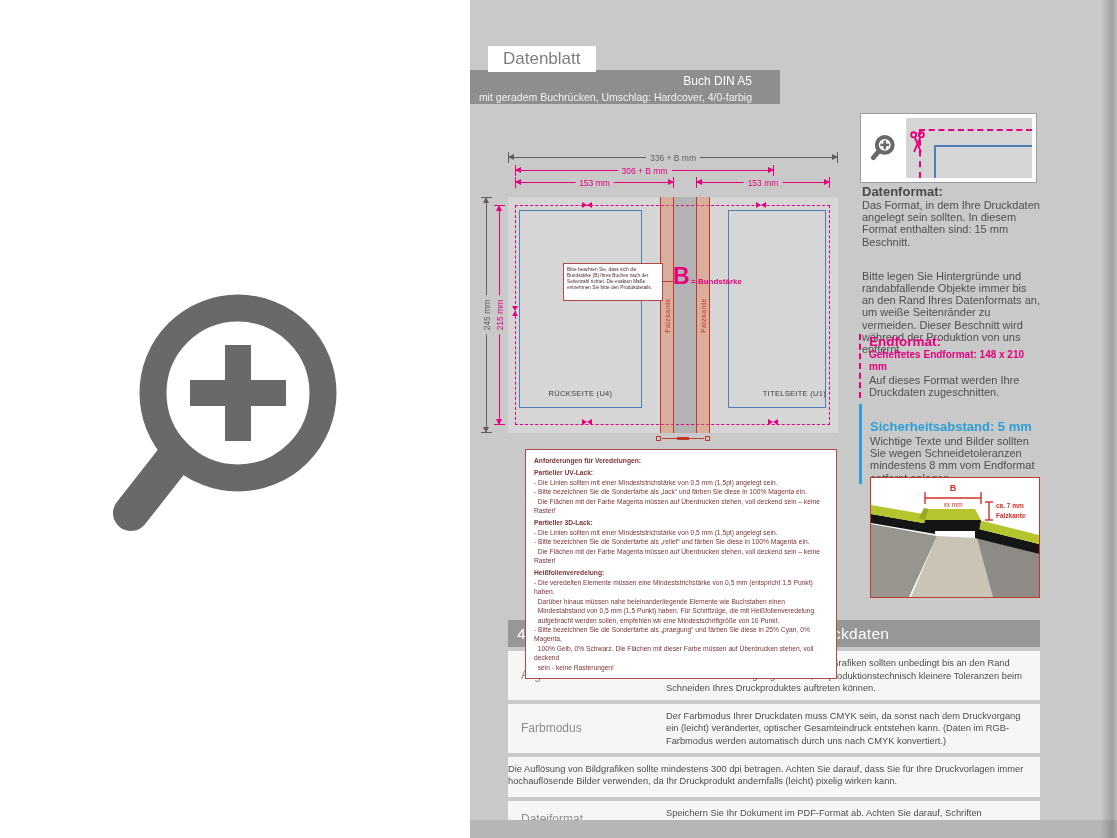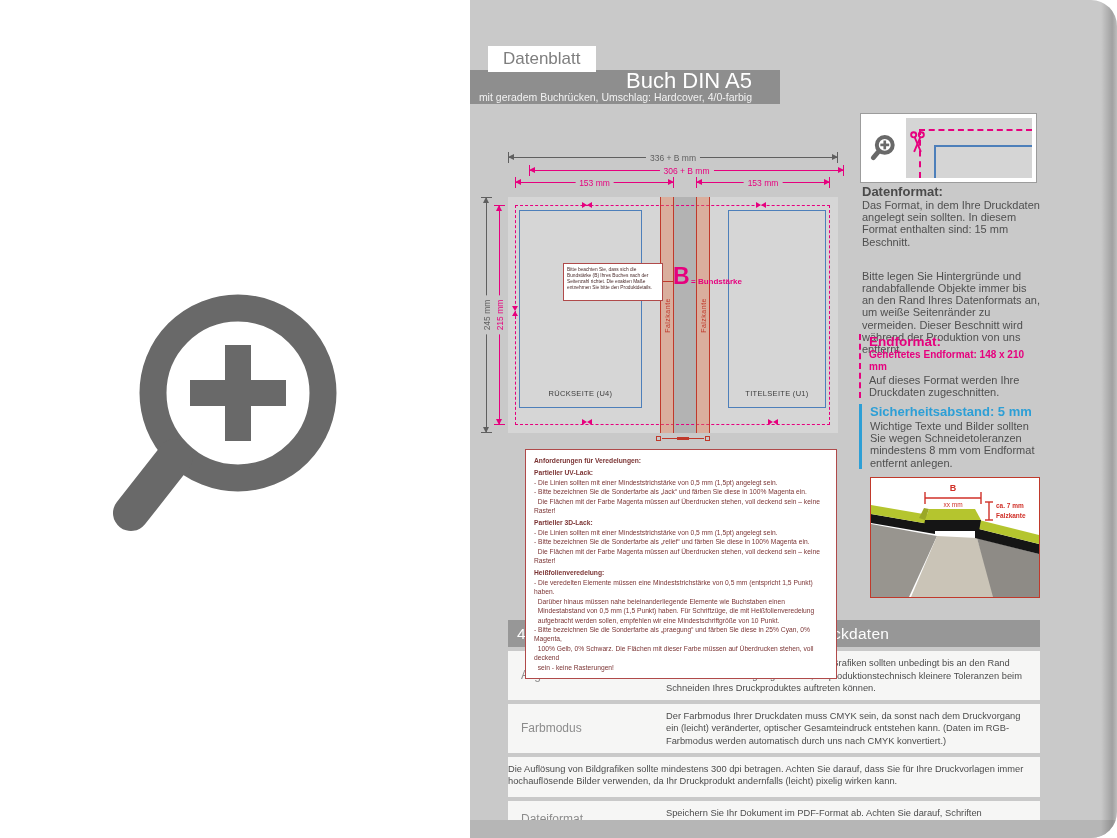--- a/index.html
+++ b/index.html
@@ -2,32 +2,32 @@
 <html style="--magenta: #e6007e; --blue: #4d7fba; --safety: #2d9fd6; --red: #c0392b; --page: #c9c9c9; --bar: #8e8e8e; --icon: #696969;"><head>
 <meta charset="utf-8">
 <style>
   :root{
     --magenta:#e6007e; --blue:#4d7fba; --safety:#2d9fd6; --red:#c0392b;
     --boxred:#b04a4a; --reqtext:#7b3434; --page:#c9c9c9; --bar:#8e8e8e;
     --icon:#696969; --cover:#d6d6d6; --spine:#b3b3b3;
   }
   *{margin:0;padding:0;box-sizing:border-box;}
   body{font-family:"Liberation Sans",sans-serif;background:#ffffff;}
-  .screen{position:relative;width:1117px;height:838px;background:#ffffff;overflow:hidden;border-radius:26px;}
+  .screen{position:relative;width:1117px;height:838px;background:#ffffff;overflow:hidden;}
   .left-panel{position:absolute;left:0;top:0;width:470px;height:838px;background:#ffffff;}
   .big-mag{position:absolute;left:103px;top:283px;}
   .page{position:absolute;left:470px;top:0;width:647px;height:838px;background:var(--page);}
   .page-shadow{position:absolute;top:0;right:0;width:16px;height:100%;
     background:linear-gradient(to right,rgba(0,0,0,0) 0%,rgba(0,0,0,0.20) 70%,rgba(0,0,0,0.06) 100%);z-index:30;}
 
   
   .tag{position:absolute;left:18px;top:46px;background:#ffffff;color:#7e7e7e;
     font-size:17px;padding:3px 15px;z-index:5;}
   .titlebar{position:absolute;left:0;top:70px;width:310px;height:34px;background:var(--bar);z-index:4;}
-  .titlebar .t{display:block;text-align:right;padding-right:28px;color:#ffffff;font-size:22px;line-height:20px;margin-top:1px;}
+  .titlebar .t{display:block;text-align:right;padding-right:28px;color:#ffffff;font-size:12px;line-height:20px;margin-top:1px;}
   .titlebar .s{display:block;text-align:right;padding-right:28px;color:#f2f2f2;font-size:10.5px;line-height:12px;}
 
   
   .detail-box{position:absolute;left:390px;top:113px;width:177px;height:70px;background:#ffffff;border:1px solid #9c9c9c;}
   .mini{position:absolute;left:45px;top:4px;right:4px;bottom:4px;background:#d5d5d5;overflow:hidden;}
   .mini .mdh{position:absolute;left:13px;right:0;top:11px;border-top:2px dashed var(--magenta);}
   .mini .mdv{position:absolute;left:13px;top:11px;bottom:0;border-left:2px dashed var(--magenta);}
   .mini .mbh{position:absolute;left:28px;right:0;top:27px;border-top:2px solid var(--blue);}
   .mini .mbv{position:absolute;left:28px;top:27px;bottom:0;border-left:2px solid var(--blue);}
   .mini .sc{position:absolute;left:3px;top:13px;}
@@ -91,21 +91,21 @@
   .sec-datenformat{position:absolute;left:392px;top:184px;width:178px;}
   .h-dark{font-size:13px;font-weight:bold;color:#4a4a4a;line-height:15px;}
   .fmt-dark{font-size:13px;font-weight:bold;color:#4a4a4a;line-height:15px;margin-bottom:2px;}
   .bodytxt{font-size:11px;line-height:12.2px;color:#4f4f4f;}
   .sec-datenformat .p2{margin-top:22px;}
   .sec-endformat{position:absolute;left:389px;top:334px;width:181px;border-left:2px dashed var(--magenta);padding-left:8px;}
   .h-mag{font-size:13.5px;font-weight:bold;color:var(--magenta);line-height:15px;}
   .fmt-mag{font-size:13px;font-weight:bold;color:var(--magenta);line-height:15px;}
   .sub-mag{font-size:10px;font-weight:bold;color:var(--magenta);line-height:12px;margin-bottom:1px;}
   .sec-safety{position:absolute;left:389px;top:404px;width:181px;border-left:3px solid var(--safety);padding-left:8px;}
-  .h-blue{font-size:13px;font-weight:bold;color:var(--safety);line-height:15px;margin-bottom:1px;}
+  .h-blue{font-size:13px;font-weight:bold;color:var(--safety);line-height:15px;margin-bottom:1px;margin-top:15px;}
 
   .box3d{position:absolute;left:400px;top:477px;width:170px;height:121px;background:#ffffff;border:1px solid var(--red);z-index:2;}
 
   
   .tips{position:absolute;left:38px;top:620px;width:532px;}
   .tips-bar{height:27px;line-height:27px;background:#979797;color:#fdfdfd;font-size:15.5px;padding-left:9px;letter-spacing:.3px;}
   .tip-row{display:flex;background:#f6f6f5;margin-top:4px;min-height:40px;}
   .tip-row:nth-child(1){min-height:47px;}
   .tip-row:nth-child(4){min-height:31px;}
   .tip-label{flex:0 0 158px;display:flex;align-items:center;padding-left:13px;font-size:12px;color:#8c8c8c;}
@@ -172,21 +172,21 @@
     </div>
 
     <div class="dimh" style="left:38px;top:153px;width:330px;--c:#5f5f5f;">
       <span class="line"></span>
         <i class="al"></i>
         <i class="ar"></i>
         <i class="tl"></i>
         <i class="tr"></i>
       <span class="lbl">336 + B mm</span>
     </div>
-    <div class="dimh" style="left:59px;top:166px;width:315px;--c:#e6007e;">
+    <div class="dimh" style="left:45px;top:166px;width:259px;--c:#e6007e;">
       <span class="line"></span>
         <i class="al"></i>
         <i class="ar"></i>
         <i class="tl"></i>
         <i class="tr"></i>
       <span class="lbl">306 + B mm</span>
     </div>
     <div class="dimh" style="left:45px;top:178px;width:159px;--c:#e6007e;">
       <span class="line"></span>
         <i class="al"></i>
@@ -240,21 +240,21 @@
         <i class="r"></i>
         <i class="l"></i>
       </span>
 
     <div class="notebox">Bitte beachten Sie, dass sich die Bundstärke (B) Ihres Buches nach der Seitenzahl richtet. Die exakten Maße entnehmen Sie bitte den Produktdetails.</div>
     <div class="leader"></div>
     <div class="bletter">B</div>
     <div class="bequals">= Bundstärke</div>
 
     <div class="pagelabel" style="left:49px;width:123px;">RÜCKSEITE (U4)</div>
-    <div class="pagelabel" style="left:258px;width:98px;">TITELSEITE (U1)</div>
+    <div class="pagelabel" style="left:258px;width:98px;text-align:right;">TITELSEITE (U1)</div>
 
     <div class="bottomdim">
       <i class="sq" style="left:0;"></i>
         <i class="sq" style="right:0;"></i>
       <i class="ln"></i>
         <i class="mid"></i>
     </div>
 
     <div class="reqbox">
       <div>

